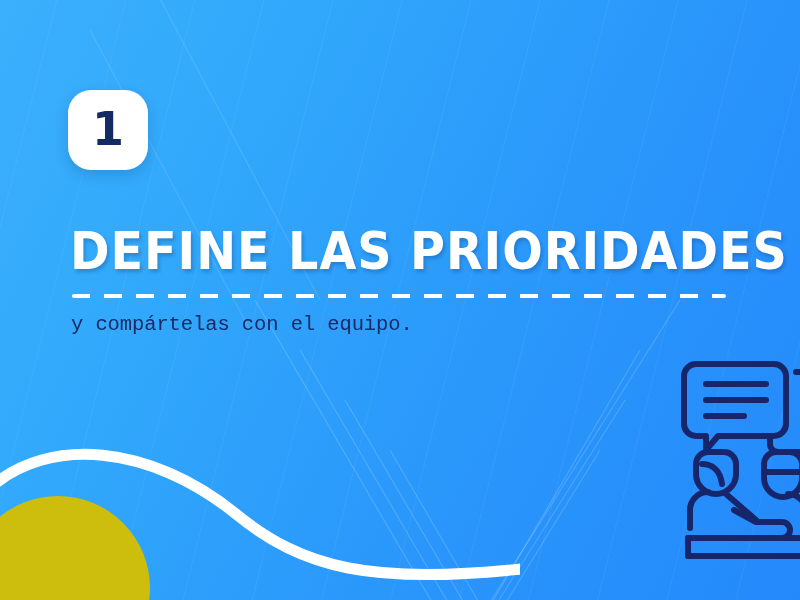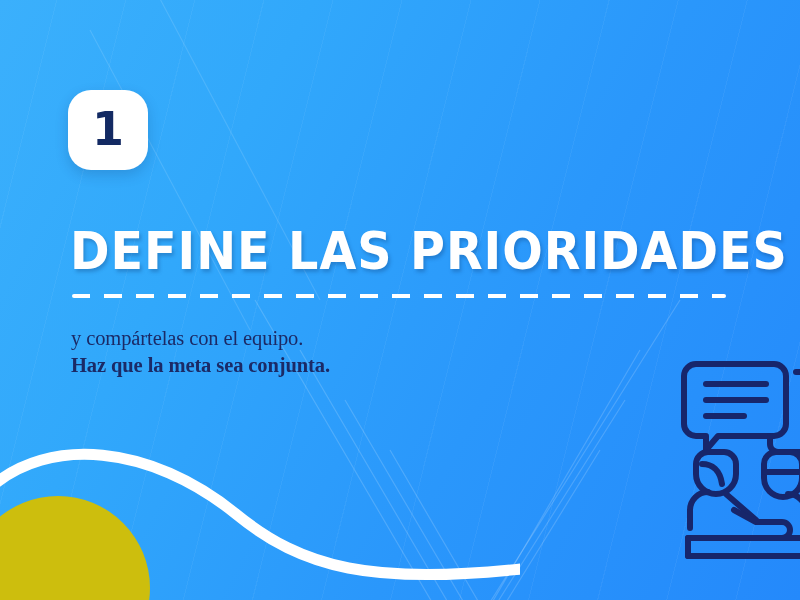--- a/index.html
+++ b/index.html
@@ -98,24 +98,24 @@
         #ffffff 18px,
         rgba(255,255,255,0) 18px,
         rgba(255,255,255,0) 32px);
     border-radius: 2px;
   }
 
   
   .subtitle {
     position: absolute;
     left: 71px;
-    top: 325px;
+    top: 311px;
     width: 620px;
     color: #1b2a66;
-    font-family: Liberation Serif, serif;
+    font-family: Liberation Mono, monospace;
     font-size: 20.5px;
     line-height: 27px;
     letter-spacing: -0.1px;
   }
   .subtitle .line-1 { font-weight: 400; display: block; }
   .subtitle .line-2 { font-weight: 700; display: block; }
 
   
   .bottom-art {
     position: absolute;
@@ -159,21 +159,20 @@
   <div class="badge">
     <span class="badge-number">1</span>
   </div>
 
   <div class="headline">DEFINE LAS PRIORIDADES</div>
 
   <div class="divider"></div>
 
   <div class="subtitle">
     <span class="line-1">y compártelas con el equipo.</span>
-    <span class="line-2">Haz que la meta sea conjunta.</span>
   </div>
 
   <svg class="bottom-art" viewBox="0 0 520 180" preserveAspectRatio="none">
     <circle cx="58" cy="168" r="92" fill="#cdbe0d"></circle>
     <path d="M-10 70 C 50 18, 150 26, 235 96 C 300 150, 370 168, 530 150
              L 530 180 L -10 180 Z" fill="#ffffff" opacity="0"></path>
     <path d="M-10 68 C 48 16, 150 24, 236 94 C 302 148, 372 166, 530 148" fill="none" stroke="#ffffff" stroke-width="11" stroke-linecap="round"></path>
   </svg>
 
   <svg class="illustration" viewBox="0 0 140 212">

